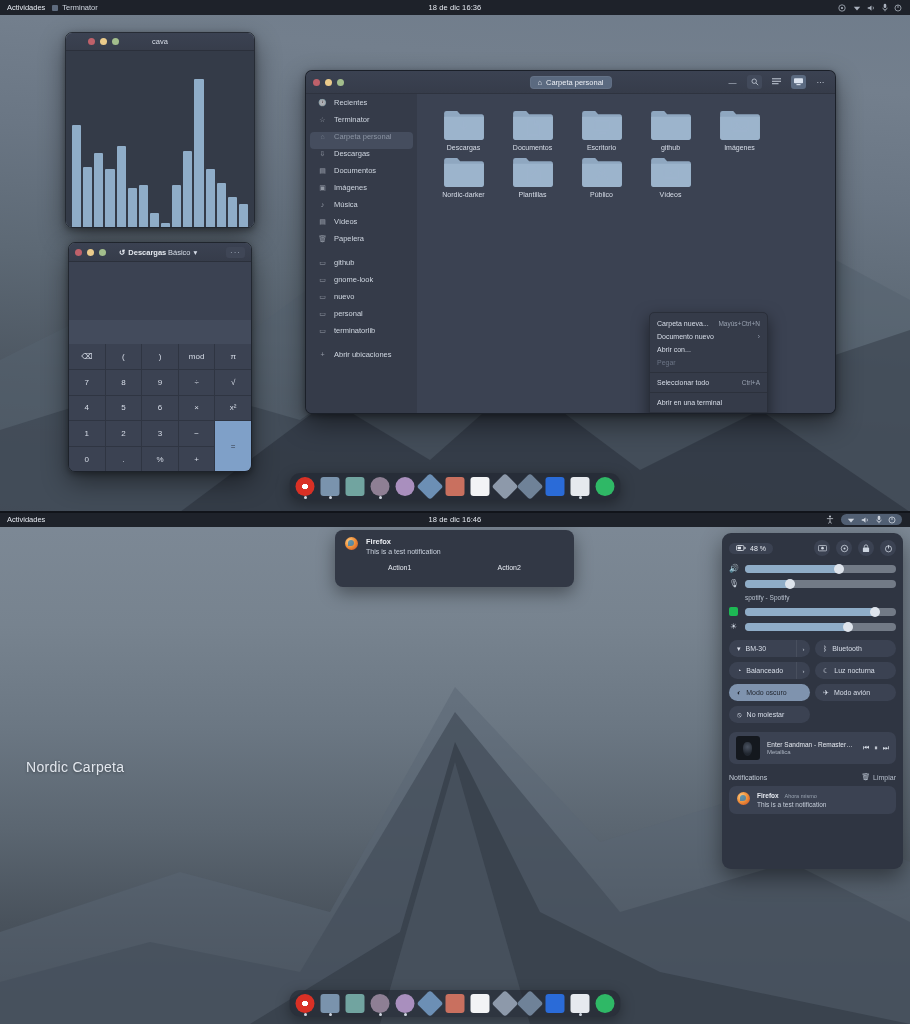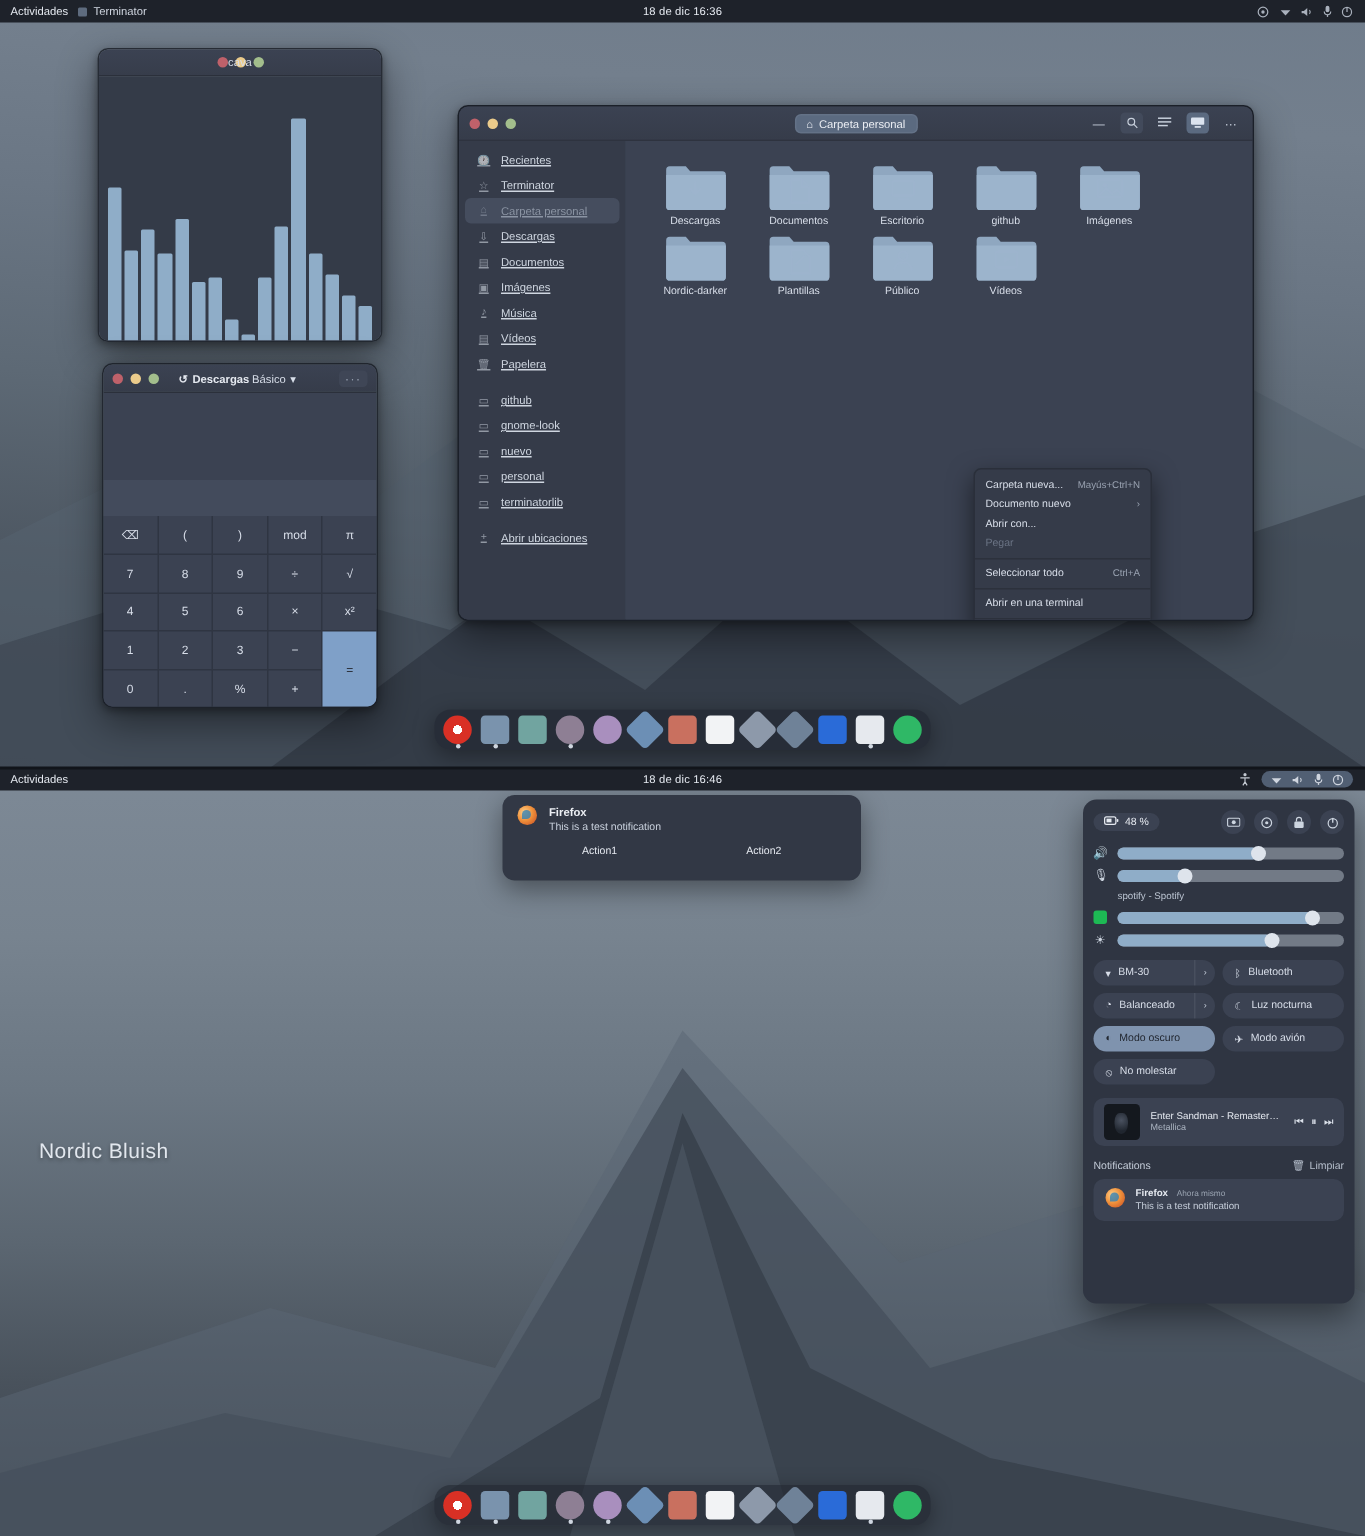--- a/index.html
+++ b/index.html
@@ -65,21 +65,20 @@
     border-radius: 7px;
     box-shadow: 0 10px 26px rgba(0,0,0,.45), 0 2px 6px rgba(0,0,0,.35);
     overflow: hidden;
     border: 1px solid rgba(20,24,31,.8);
   }
   .titlebar {
     height: 18px; display:flex; align-items:center; position:relative;
     background: linear-gradient(180deg,#3b4252 0%,#363c4a 100%);
     border-bottom: 1px solid #2b303b;
     padding: 0 22px;
-    justify-content: center;
   }
   .wbtns { display:flex; gap:5px; align-items:center; }
   .wb { width:7px; height:7px; border-radius:50%; }
   .wb.close { background:#bf616a; }
   .wb.min { background:#ebcb8b; }
   .wb.max { background:#a3be8c; }
   .wtitle {
     position:absolute; left:0; right:0; text-align:center;
     font-size:7.5px; color:#d8dee9; pointer-events:none;
   }
@@ -140,22 +139,22 @@
     display:flex; align-items:center; justify-content:center; color:#c8d0dc; font-size:8px;
   }
   .nt-btn.plain { background:transparent; }
   .nt-btn.active { background:#5b6a80; color:#eceff4; }
   .nt-body { display:flex; height:321px; }
   .nt-side {
     width: 111px; background:#353b49; padding-top:4px; font-size:7.5px; color:#cfd6e0;
     overflow:hidden;
   }
   .side-item {
-    height:17px; display:flex; align-items:center; gap:7px; padding:0 8px;
-    border-radius:4px; margin: 0 4px; text-decoration: underline;
+    height:17px; display:flex; align-items:flex-start; gap:7px; padding:0 8px;
+    border-radius:4px; margin: 0 4px;
   }
   .side-item .si-ico { width:9px; height:9px; opacity:.6; display:flex; align-items:center; justify-content:center; font-size:7px; }
   .side-item.active { background:#454d5e; color:#8b94a3; }
   .side-gap { height:7px; }
   .nt-main { flex:1; background:#3b4252; position:relative; padding: 10px 0 0 12px; }
   .filegrid { display:grid; grid-template-columns: repeat(5, 69px); gap: 0 0; }
   .fileitem { width:69px; text-align:center; padding-top:4px; }
   .fileicon { width:42px; height:33px; margin:0 auto 3px; position:relative; }
   .fname { font-size:7px; color:#d8dee9; }
 
@@ -695,21 +694,21 @@
           <span class="tb-icon">
             <svg width="8" height="8" viewBox="0 0 10 10">
                 <circle cx="5" cy="5" r="3.8" fill="none" stroke="#e5eaf2" stroke-width="1"></circle>
                 <rect x="4.5" y="1.6" width="1" height="3.4" fill="#e5eaf2"></rect>
               </svg>
           </span>
         </span>
       </div>
     </div>
 
-    <div class="wall-label">Nordic Bluish</div>
+    <div class="wall-label">Nordic Carpeta</div>
 
     <div class="notif">
       <div class="notif-top">
         <span class="ff-icon"></span>
         <div>
           <div class="notif-title">Firefox</div>
           <div class="notif-body">This is a test notification</div>
         </div>
       </div>
       <div class="notif-actions">

